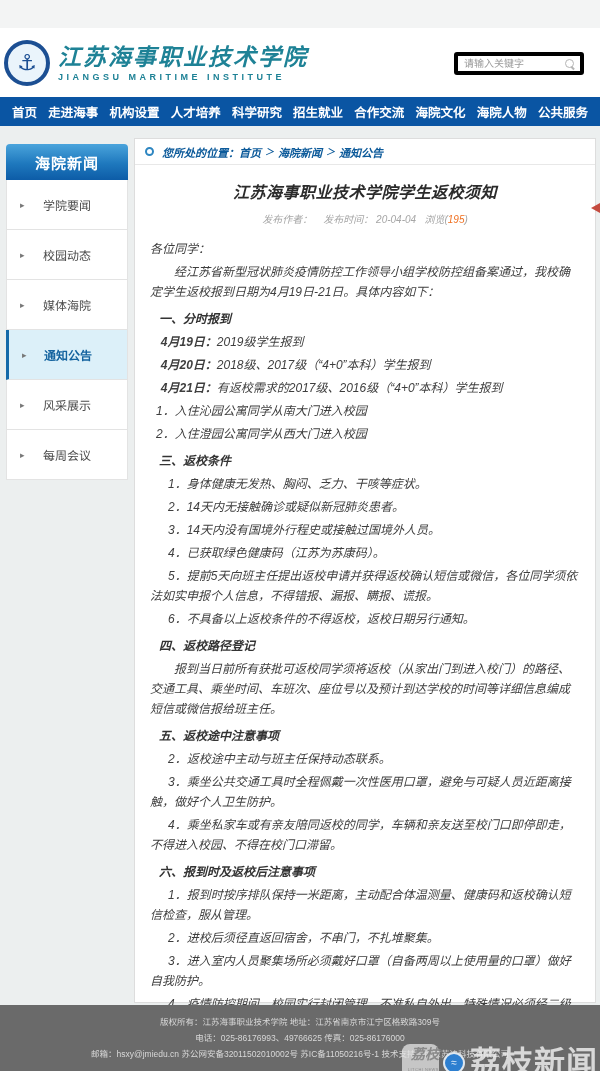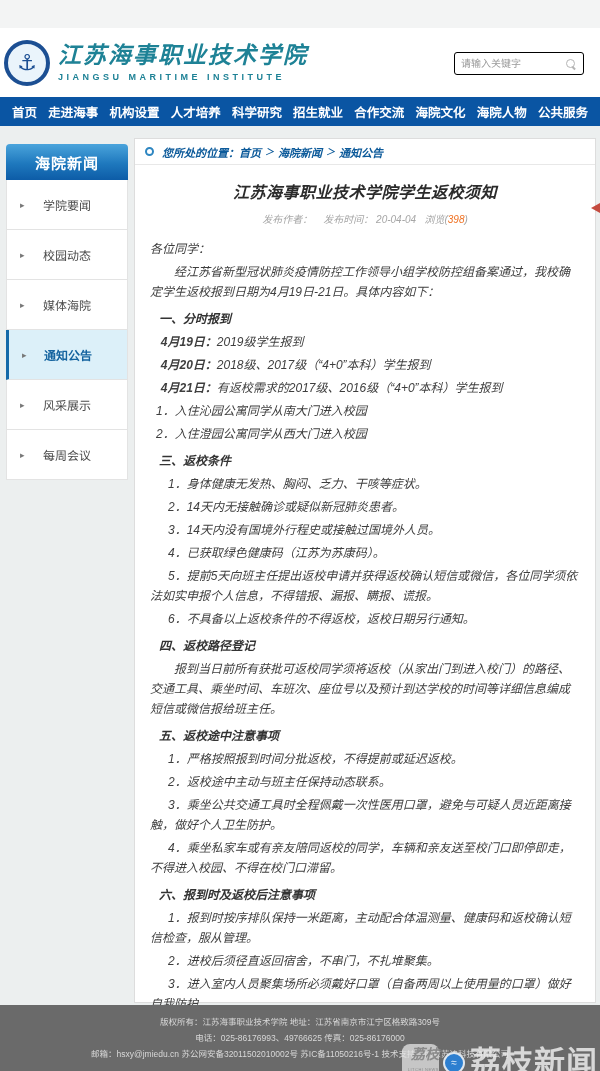--- a/index.html
+++ b/index.html
@@ -14,30 +14,30 @@
   .logo-wrap { display:flex; align-items:center; padding-left:4px; cursor:pointer; }
   .emblem {
     width:46px; height:46px; border-radius:50%;
     background:#eaf4fb; border:4px solid #1c4f93;
     display:flex; align-items:center; justify-content:center;
     color:#1c4f93; font-size:22px; flex:0 0 auto;
   }
   .logo-text { margin-left:8px; }
   .logo-cn {
     color:#1e8296; font-size:23px; font-weight:bold; font-style:italic;
-    letter-spacing:2px; font-family:Liberation Mono, monospace;
+    letter-spacing:2px; font-family:Liberation Sans, sans-serif;
     display:block; line-height:26px; white-space:nowrap;
   }
   .logo-en {
     color:#1e8296; font-size:9px; font-weight:bold; letter-spacing:3.5px;
     display:block; margin-top:2px; white-space:nowrap;
   }
   .search-box {
     position:absolute; right:16px; top:24px; width:130px; height:23px;
-    background:#fff; border:1px solid #000000; border-radius:3px;
+    background:#fff; border:4px solid #000000; border-radius:3px;
     display:flex; align-items:center; padding:0 6px;
   }
   .search-input {
     border:none; outline:none; flex:1; font-size:10px; color:#333; width:100px;
     font-family:"Liberation Sans","DejaVu Sans",sans-serif; background:transparent;
   }
   .search-input::placeholder { color:#9a9a9a; }
   .mag-icon { position:relative; width:12px; height:12px; cursor:pointer; flex:0 0 auto; }
   .mag-icon::before {
     content:""; position:absolute; left:1px; top:1px; width:7px; height:7px;
@@ -216,21 +216,21 @@
       <span class="crumb-sep">＞</span>
       <a>通知公告</a>
     </div>
 
     <div class="article-title">江苏海事职业技术学院学生返校须知</div>
 
     <div class="article-meta">
       <span>发布作者：</span>&nbsp;&nbsp;&nbsp;
       <span>发布时间：</span>
       <span>20-04-04</span>&nbsp;&nbsp;
-      <span>浏览(</span><span class="views-num">398</span><span>)</span>
+      <span>浏览(</span><span class="views-num">195</span><span>)</span>
     </div>
 
     <div class="article-body">
       <div class="blk">各位同学：</div>
       <div class="blk indent2">经江苏省新型冠状肺炎疫情防控工作领导小组学校防控组备案通过，我校确定学生返校报到日期为4月19日-21日。具体内容如下：</div>
       <div class="blk hd">一、分时报到</div>
       <div class="blk indent09"><span class="date-label">4月19日：</span><span>2019级学生报到</span></div>
       <div class="blk indent09"><span class="date-label">4月20日：</span><span>2018级、2017级（“4+0”本科）学生报到</span></div>
       <div class="blk indent09"><span class="date-label">4月21日：</span><span>有返校需求的2017级、2016级（“4+0”本科）学生报到</span></div>
       <div class="blk indent05">1．入住沁园公寓同学从南大门进入校园</div>
@@ -238,21 +238,20 @@
       <div class="blk hd">三、返校条件</div>
       <div class="blk indent15">1．身体健康无发热、胸闷、乏力、干咳等症状。</div>
       <div class="blk indent15">2．14天内无接触确诊或疑似新冠肺炎患者。</div>
       <div class="blk indent15">3．14天内没有国境外行程史或接触过国境外人员。</div>
       <div class="blk indent15">4．已获取绿色健康码（江苏为苏康码）。</div>
       <div class="blk indent15">5．提前5天向班主任提出返校申请并获得返校确认短信或微信，各位同学须依法如实申报个人信息，不得错报、漏报、瞒报、谎报。</div>
       <div class="blk indent15">6．不具备以上返校条件的不得返校，返校日期另行通知。</div>
       <div class="blk hd">四、返校路径登记</div>
       <div class="blk indent2">报到当日前所有获批可返校同学须将返校（从家出门到进入校门）的路径、交通工具、乘坐时间、车班次、座位号以及预计到达学校的时间等详细信息编成短信或微信报给班主任。</div>
       <div class="blk hd">五、返校途中注意事项</div>
-      <div class="blk indent15">1．严格按照报到时间分批返校，不得提前或延迟返校。</div>
       <div class="blk indent15">2．返校途中主动与班主任保持动态联系。</div>
       <div class="blk indent15">3．乘坐公共交通工具时全程佩戴一次性医用口罩，避免与可疑人员近距离接触，做好个人卫生防护。</div>
       <div class="blk indent15">4．乘坐私家车或有亲友陪同返校的同学，车辆和亲友送至校门口即停即走，不得进入校园、不得在校门口滞留。</div>
       <div class="blk hd">六、报到时及返校后注意事项</div>
       <div class="blk indent15">1．报到时按序排队保持一米距离，主动配合体温测量、健康码和返校确认短信检查，服从管理。</div>
       <div class="blk indent15">2．进校后须径直返回宿舍，不串门，不扎堆聚集。</div>
       <div class="blk indent15">3．进入室内人员聚集场所必须戴好口罩（自备两周以上使用量的口罩）做好自我防护。</div>
       <div class="blk indent15">4．疫情防控期间，校园实行封闭管理，不准私自外出，特殊情况必须经二级学院报请校防控办同意。</div>
       <div class="blk indent15">5．疫情防控期间，原则上取消大型活动，尽量减少人员接触和聚会。</div>
       <div class="blk indent15">6．疫情防控期间，实行错时、错峰就餐和一日两次体温检测制度。</div>

